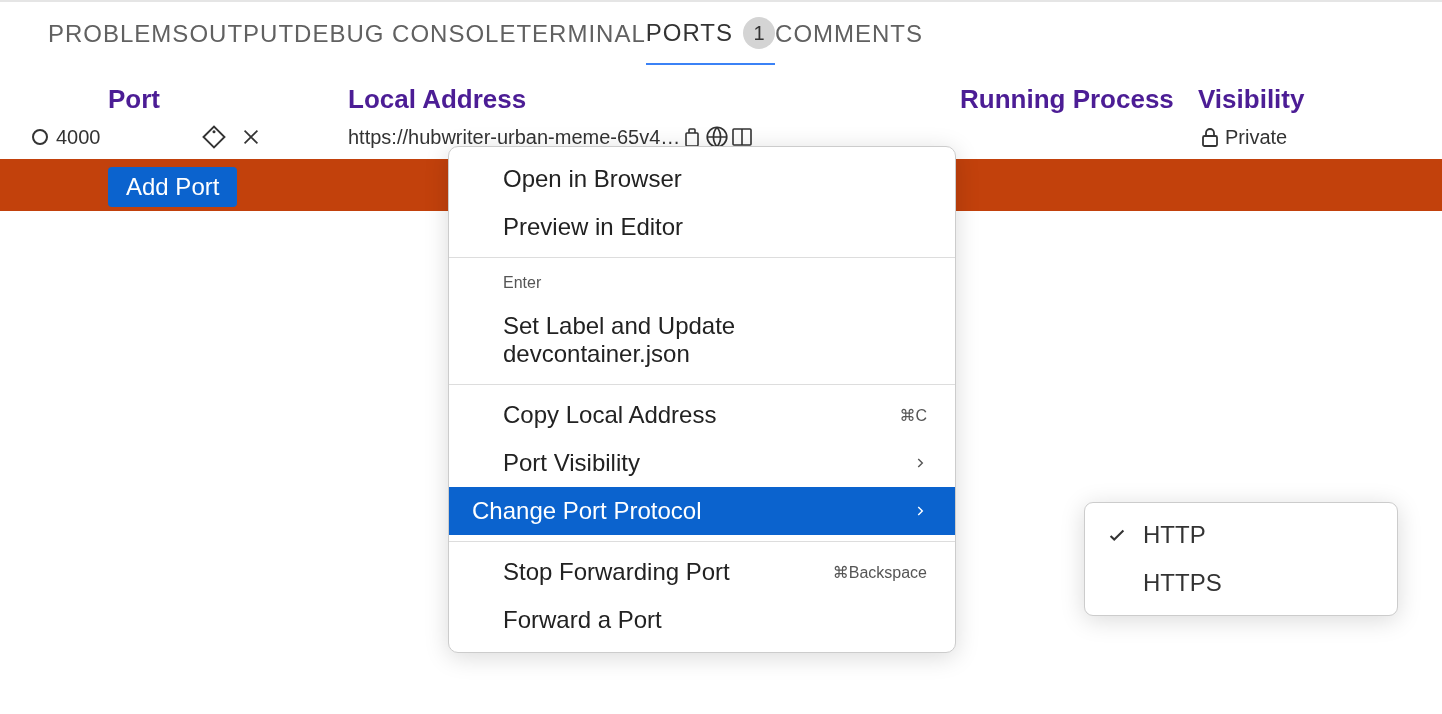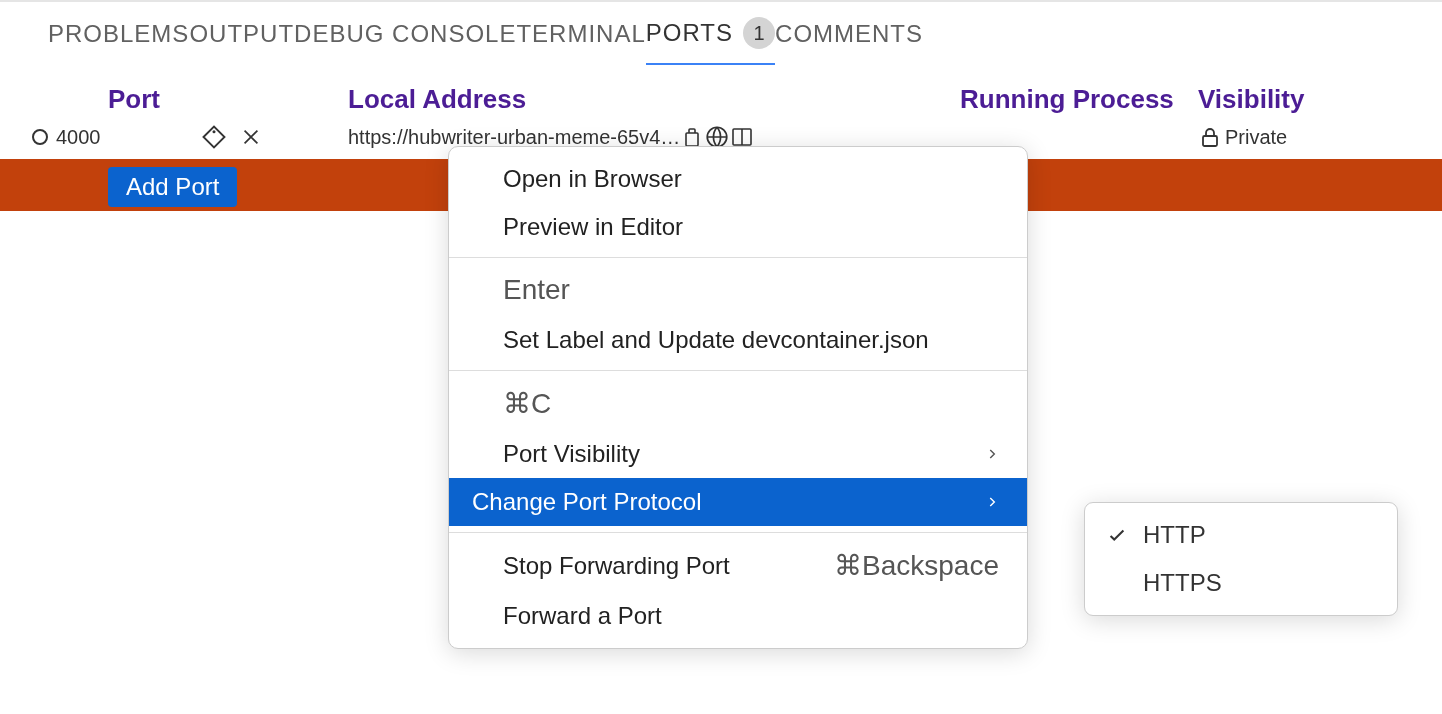--- a/index.html
+++ b/index.html
@@ -92,21 +92,21 @@
     font-size: 24px;
     font-family: inherit;
     border-radius: 4px;
     cursor: pointer;
   }
   svg { display:block; }
   .context-menu {
     position: absolute;
     top: 144px;
     left: 448px;
-    width: 580px;
+    width: 508px;
     background: #fff;
     border: 1px solid #ccc;
     border-radius: 10px;
     box-shadow: 0 4px 24px rgba(0,0,0,0.15);
     padding: 8px 0;
     font-size: 24px;
   }
   .menu-item {
     display:flex;
     justify-content: space-between;
@@ -117,21 +117,21 @@
   }
   .menu-item.selected {
     background: #0b63ce;
     color: #fff;
     padding-left: 23px;
   }
   .menu-sep {
     border-top: 1px solid #ddd;
     margin: 6px 0;
   }
-  .menu-shortcut { color: #555; font-size: 28px;}
+  .menu-shortcut { color: #555; font-size: 16px;}
   .chevron { width: 14px; height: 14px; }
   .submenu {
     position: absolute;
     top: 500px;
     left: 1084px;
     width: 314px;
     background: #fff;
     border: 1px solid #ccc;
     border-radius: 9px;
     box-shadow: 0 4px 24px rgba(0,0,0,0.15);
@@ -234,20 +234,21 @@
   </div>
   <div class="menu-sep"></div>
   <div class="menu-item">
     <span class="menu-shortcut">Enter</span>
   </div>
   <div class="menu-item">
     <span>Set Label and Update devcontainer.json</span>
   </div>
   <div class="menu-sep"></div>
   <div class="menu-item">
+    <span>Copy Local Address</span>
     <span class="menu-shortcut">⌘C</span>
   </div>
   <div class="menu-item">
     <span>Port Visibility</span>
     <span>
       <svg class="chevron" viewBox="0 0 24 24" fill="none" stroke="#555" stroke-width="2.4">
           <path d="M9 5 l7 7 -7 7"></path>
         </svg>
     </span>
   </div>

